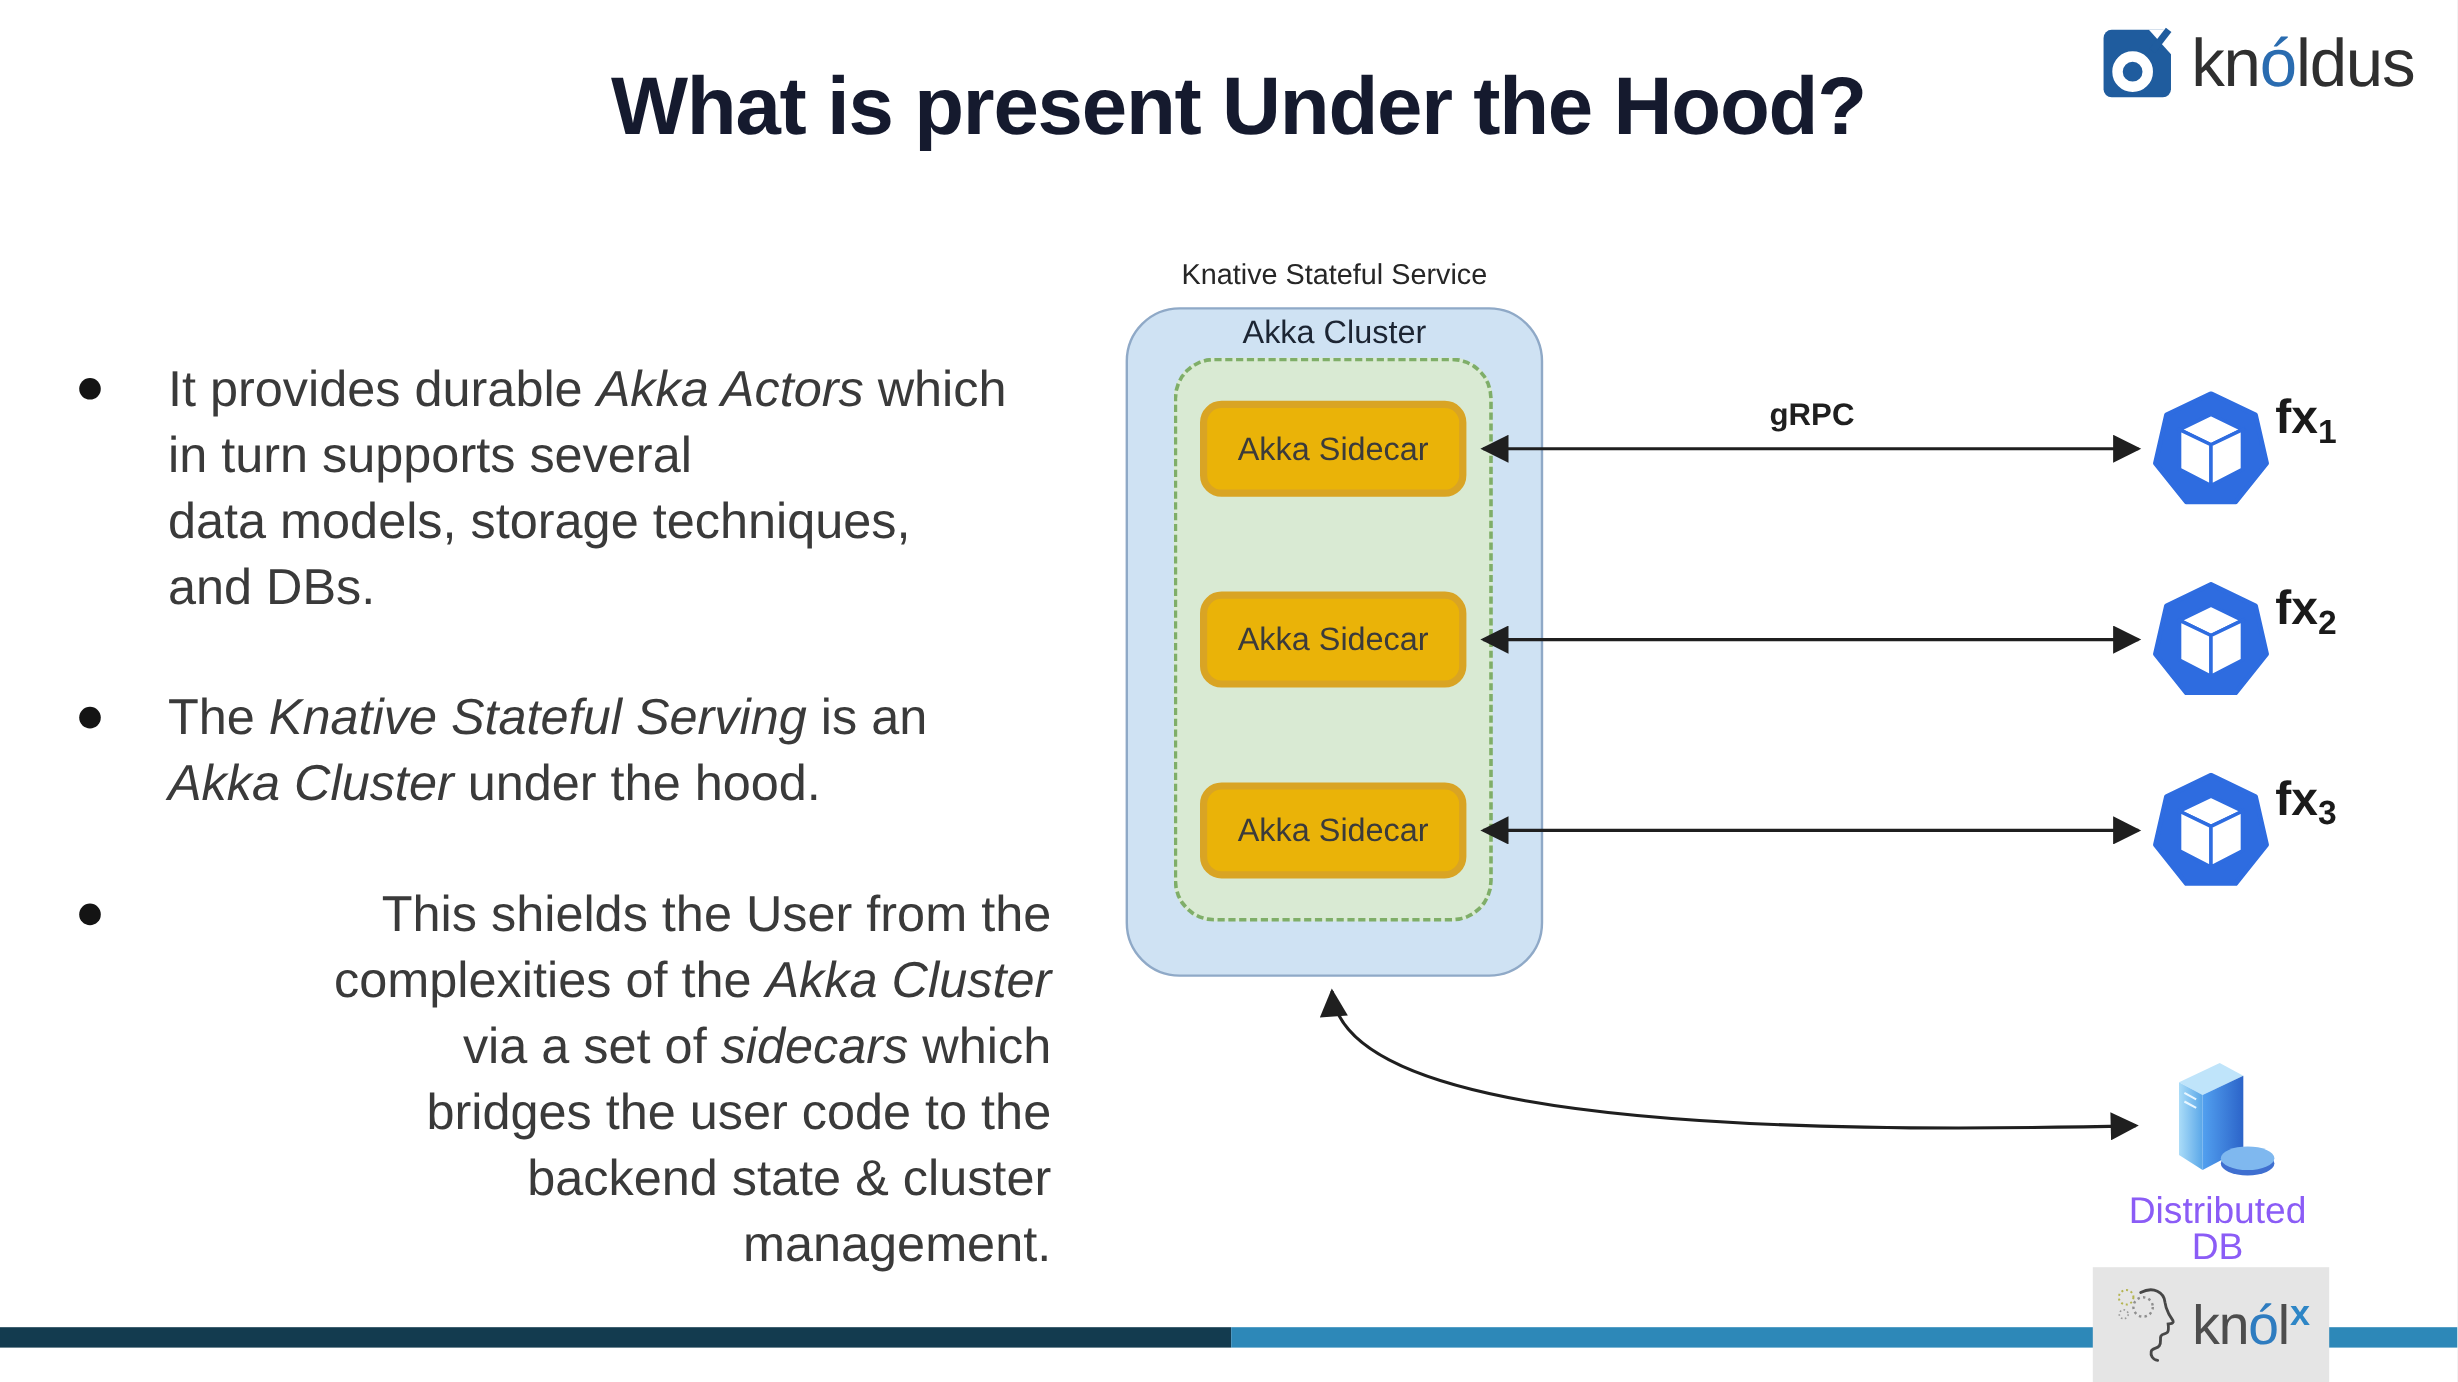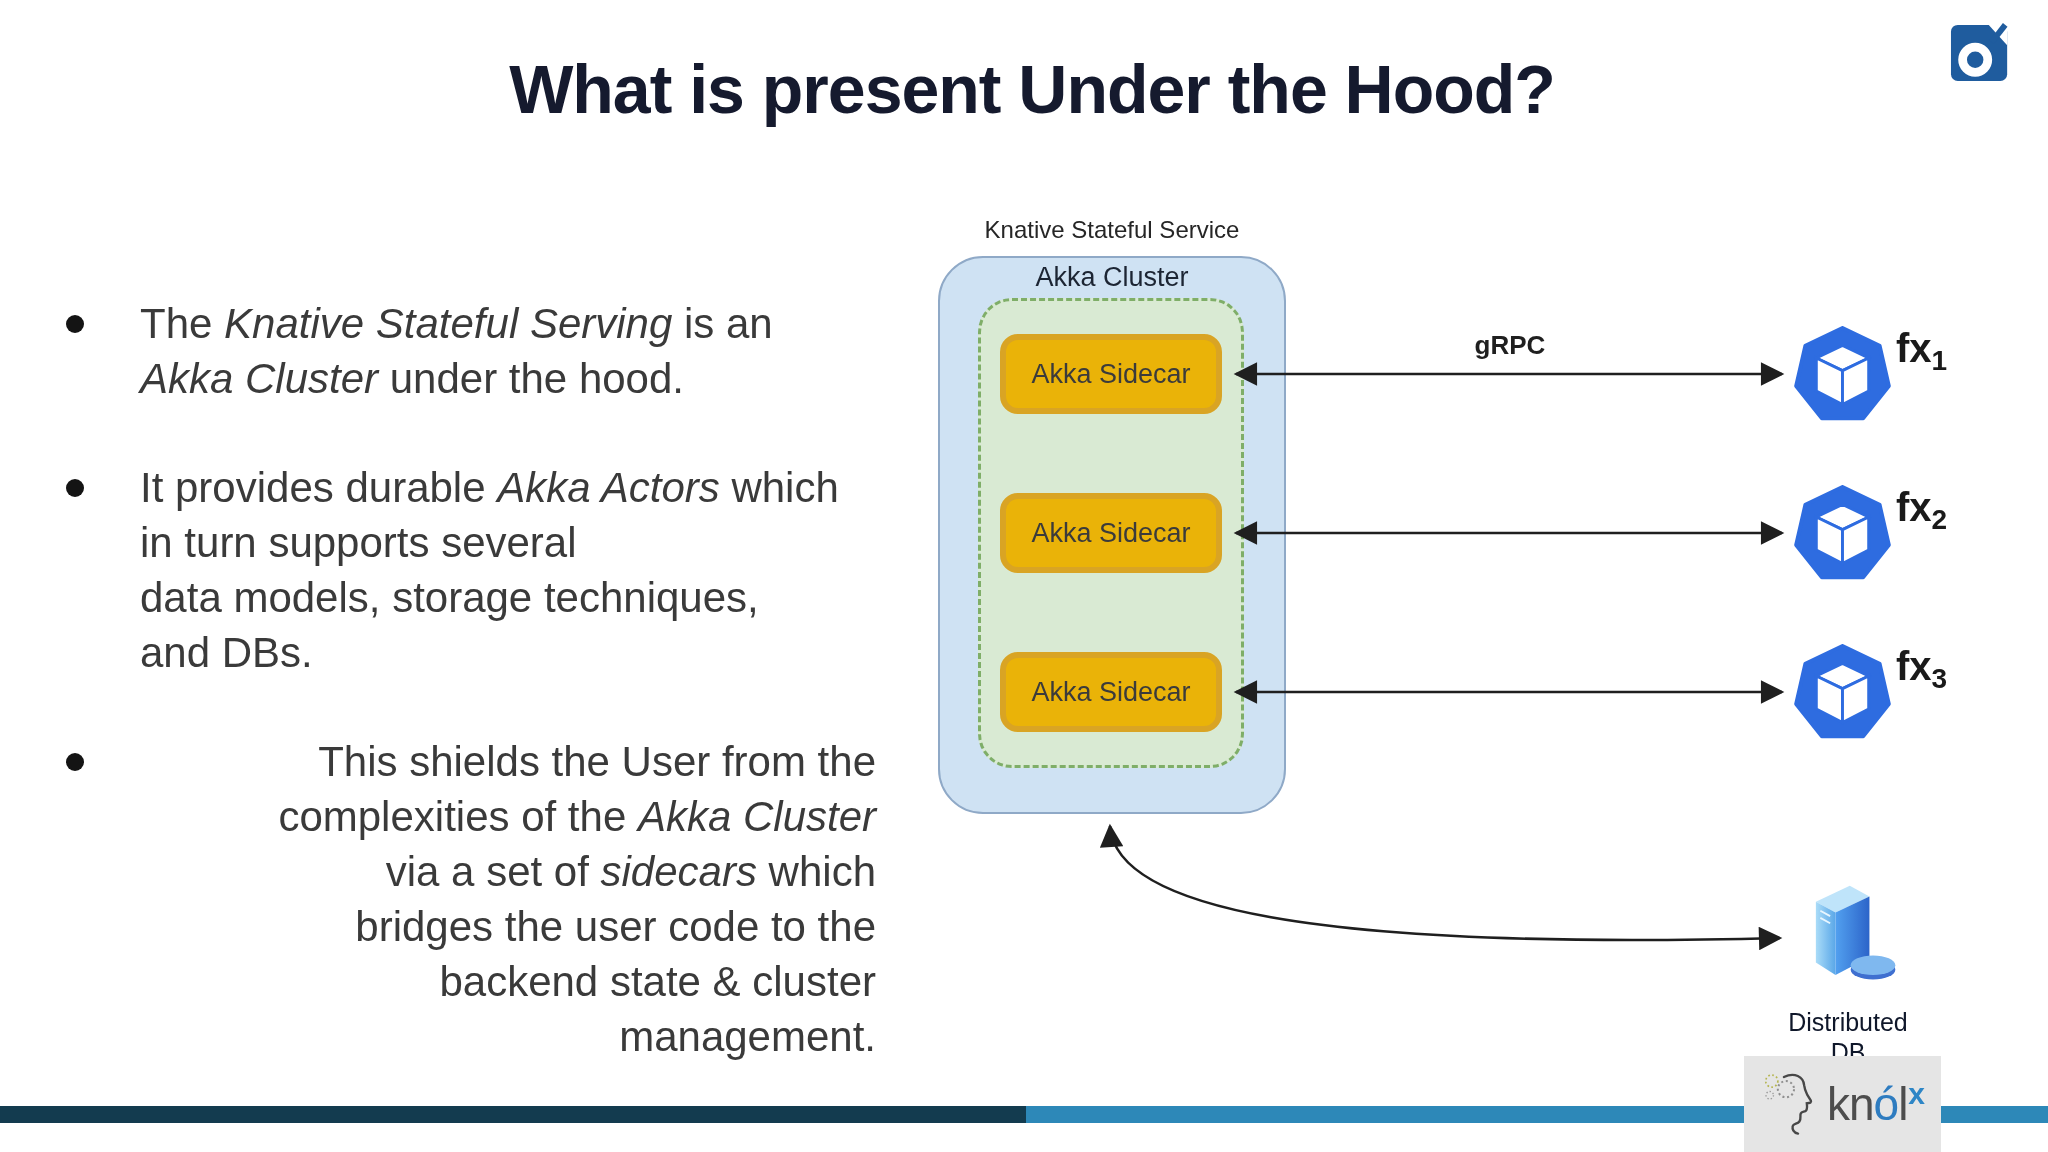--- a/index.html
+++ b/index.html
@@ -56,21 +56,21 @@
     position:absolute;left:1430px;top:330px;width:160px;text-align:center;
     font-size:26px;font-weight:700;color:#1f1f1f;
   }
   
   .fxnode{position:absolute;left:1794px;display:flex;gap:5px;height:97px;}
   .fx1{top:326px;} .fx2{top:485px;} .fx3{top:644px;}
   .fxlabel{font-size:40px;font-weight:700;color:#1a1a1a;}
   .fxlabel sub{font-size:28px;font-weight:700;vertical-align:-8px;}
   
   .db-unit{position:absolute;left:1758px;top:872px;width:180px;text-align:center;}
-  .db-label{font-size:25px;line-height:30px;color:#0f172a;white-space:pre-line;margin-top:16px;}
+  .db-label{font-size:31px;line-height:30px;color:#8b5cf6;white-space:pre-line;margin-top:2px;}
   
   .bar-dark{position:absolute;left:0;top:1106px;width:1026px;height:17px;background:#133b4f;}
   .bar-light{position:absolute;left:1026px;top:1106px;width:1022px;height:17px;background:#2d88b8;}
   .knolx{
     position:absolute;left:1744px;top:1056px;width:197px;height:96px;background:#e5e5e5;
     display:flex;align-items:center;justify-content:center;gap:2px;
   }
   .knolx-text{font-size:46px;color:#4d4d4d;letter-spacing:-1px;}
   .knolx-text .blue{color:#2e7cc0;}
   .knolx-text .sup{font-size:30px;font-weight:700;color:#2e86c6;vertical-align:16px;margin-left:1px;}
@@ -82,33 +82,34 @@
 
   <div class="title">What is present Under the Hood?</div>
 
   <div class="knoldus">
     <svg width="62" height="68" viewBox="0 0 64 68">
       <rect x="1" y="6" width="58" height="58" rx="7" fill="#1f5c9e"></rect>
       <polygon points="40,6 59,6 59,27" fill="#ffffff"></polygon>
       <line x1="43" y1="24" x2="57" y2="6" stroke="#1f5c9e" stroke-width="6"></line>
       <circle cx="26" cy="42" r="13" fill="none" stroke="#ffffff" stroke-width="9"></circle>
     </svg>
+    <div class="knoldus-text"><span>kn</span><span class="blue">ó</span><span>ldus</span></div>
   </div>
 
   <div class="bullets">
-    <div class="bullet">
-      <span class="dot"></span>
-      <div class="btext"><span>The </span><em>Knative Stateful Serving</em><span> is an
-</span><em>Akka Cluster</em><span> under the hood.</span></div>
-    </div>
     <div class="bullet">
       <span class="dot"></span>
       <div class="btext"><span>It provides durable </span><em>Akka Actors</em><span> which in turn supports several
 data models, storage techniques,
 and DBs.</span></div>
+    </div>
+    <div class="bullet">
+      <span class="dot"></span>
+      <div class="btext"><span>The </span><em>Knative Stateful Serving</em><span> is an
+</span><em>Akka Cluster</em><span> under the hood.</span></div>
     </div>
     <div class="bullet">
       <span class="dot"></span>
       <div class="btext"><span>This shields the User from the
 complexities of the </span><em>Akka Cluster</em><span>
 via a set of </span><em>sidecars</em><span> which
 bridges the user code to the
 backend state &amp; cluster
 management.</span></div>
     </div>

